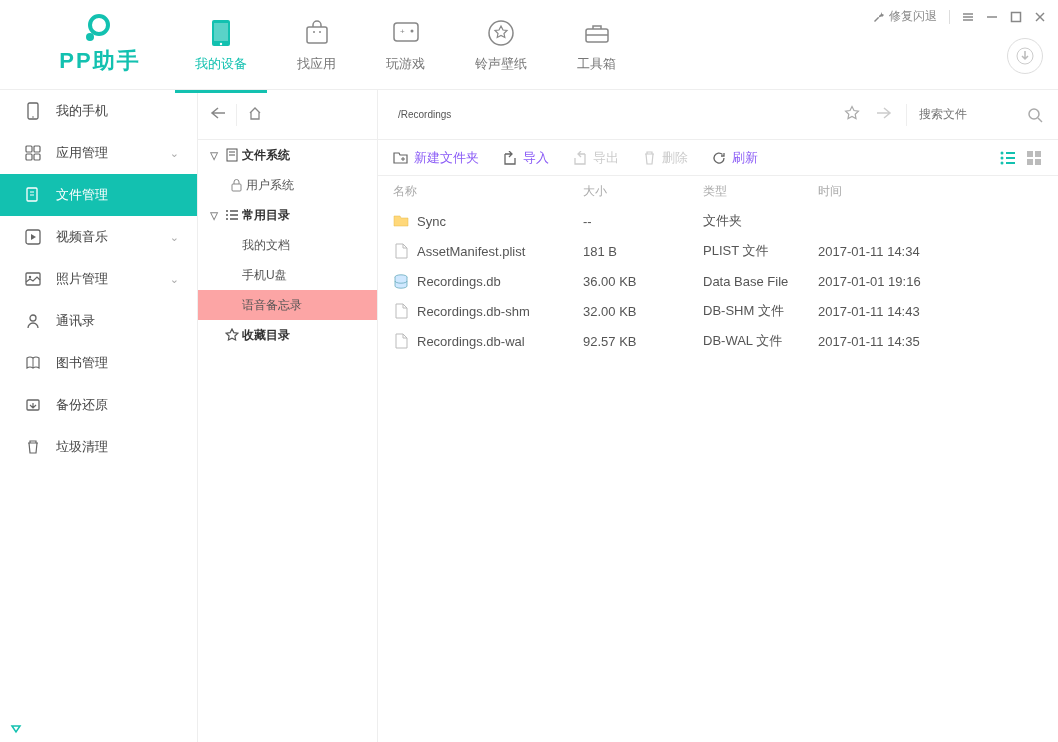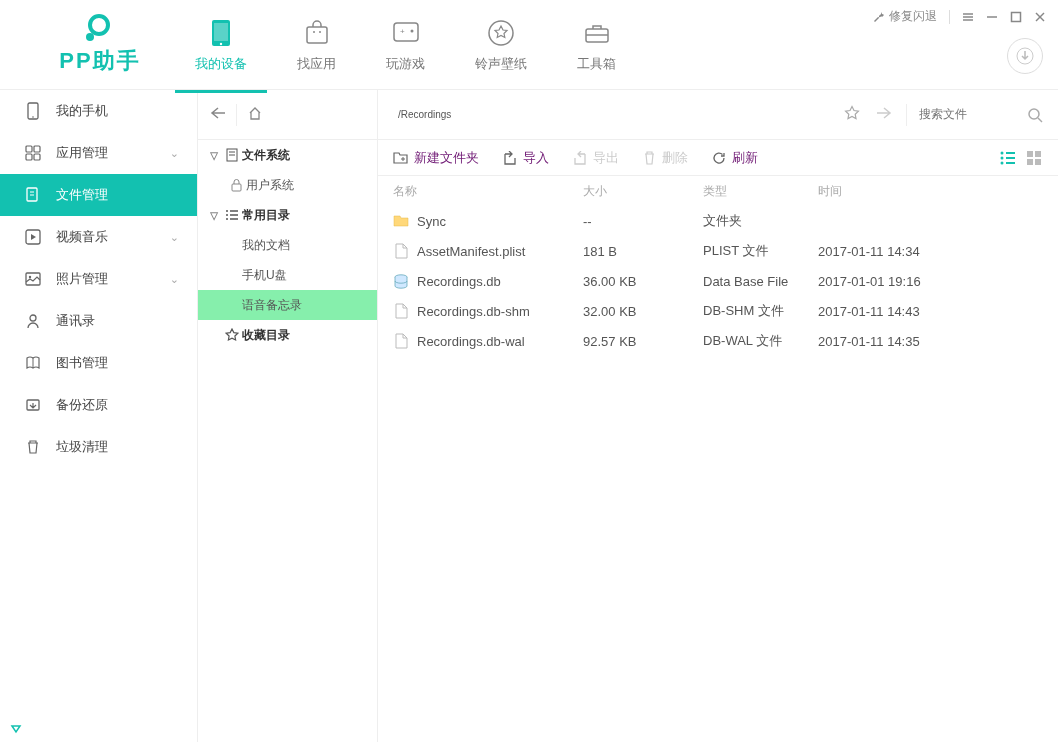--- a/index.html
+++ b/index.html
@@ -32,39 +32,39 @@
     .sidebar-item { height: 42px; display: flex; align-items: center; padding: 0 24px; font-size: 13px; color: #444; cursor: pointer; gap: 14px; position: relative; }
     .sidebar-item.active { background: #13c1b0; color: #fff; }
     .sidebar-item .chev { position: absolute; right: 18px; color: #aaa; font-size: 11px; }
     .sidebar-icon { width: 18px; height: 18px; display:flex; align-items:center; justify-content:center;}
     .back-to-sidebar { position: absolute; bottom: 4px; left: 10px; color:#13c1b0; cursor:pointer;}
     
     
     .tree-panel { width: 180px; border-right: 1px solid #eee; font-size: 12px; }
     .tree-item { height: 30px; display: flex; align-items: center; color: #555; cursor: pointer; }
     .tree-item.bold { font-weight: bold; color: #333; }
-    .tree-item.selected { background: #86efac; }
+    .tree-item.selected { background: #fca5a5; }
     .tree-toggle { width: 16px; text-align: center; font-size: 10px; color: #888; }
     .tree-icon { width: 20px; display: flex; align-items: center; justify-content: center; }
     
     
     .content { flex: 1; display: flex; flex-direction: column; }
     
     
     .address-bar { height: 50px; border-bottom: 1px solid #eee; display: flex; align-items: center; padding: 0 15px; gap: 10px; }
     .addr-btn { cursor: pointer; color: #888; width: 20px; text-align: center; }
     .addr-sep { width: 1px; height: 22px; background: #eee; }
     .addr-path { flex: 1; font-size: 10px; color: #555; padding-left: 5px;}
     .addr-right { display: flex; align-items: center; gap: 12px; }
     .search-box { display: flex; align-items: flex-start; gap: 8px; color: #aaa; font-size: 12px; }
     .search-input { border: none; outline: none; font-size: 12px; width: 100px; color: #555;}
     
     
     .toolbar { height: 36px; display: flex; align-items: center; padding: 0 15px; gap: 24px; font-size: 13px; border-bottom: 1px solid #eee;}
-    .tb-item { display: flex; align-items: center; gap: 6px; cursor: pointer; color: #701a75; }
+    .tb-item { display: flex; align-items: center; gap: 6px; cursor: pointer; color: #8b5cf6; }
     .tb-item.disabled { color: #ccc; cursor: default; }
     .view-toggle { margin-left: auto; display: flex; gap: 8px; }
     .vt-btn { cursor: pointer; display:flex; align-items:center; justify-content:center; width:18px; height:18px;}
     .vt-btn.active svg { color: #13c1b0; }
     .vt-btn svg { color: #bbb; }
     
     
     .file-table { flex: 1; font-size: 13px; overflow: auto; }
     .ft-head { display: flex; padding: 0 15px; height: 30px; align-items: center; color: #aaa; font-size: 12px; }
     .ft-row { display: flex; padding: 0 15px; height: 30px; align-items: center; color: #555; cursor: pointer; }

